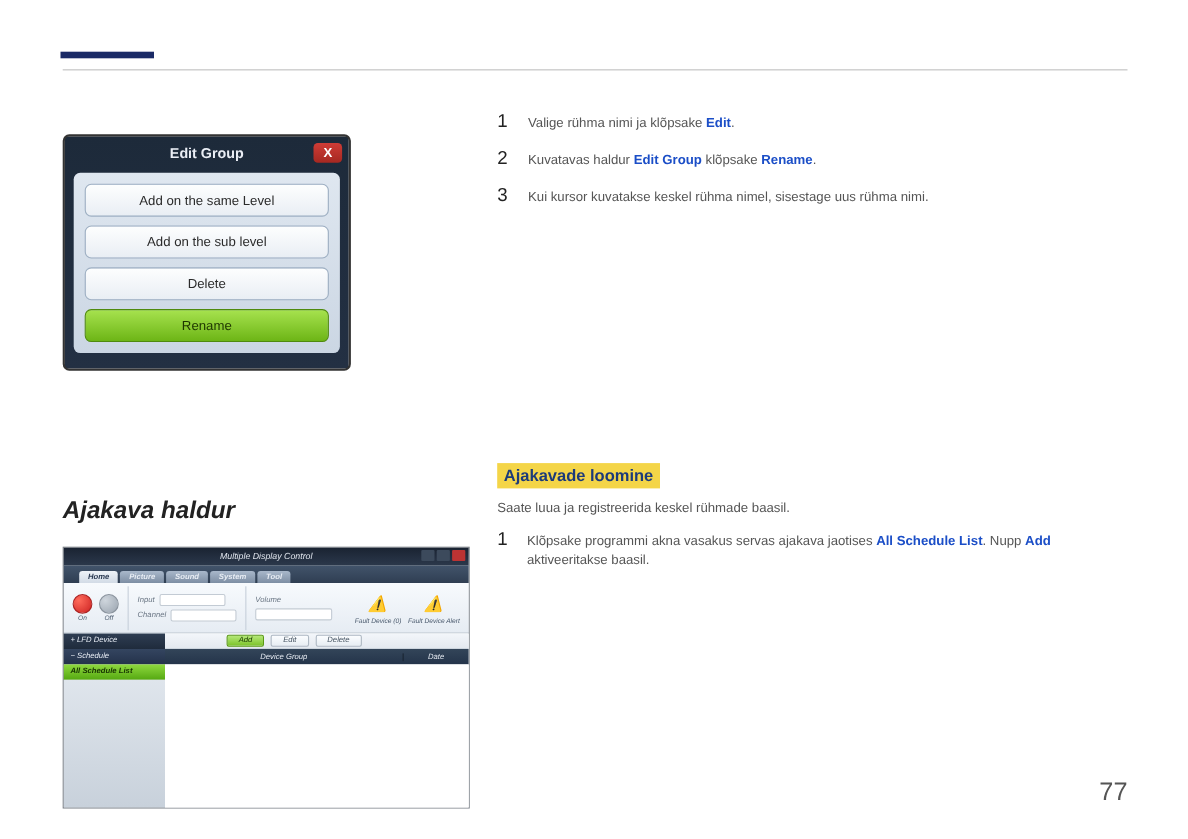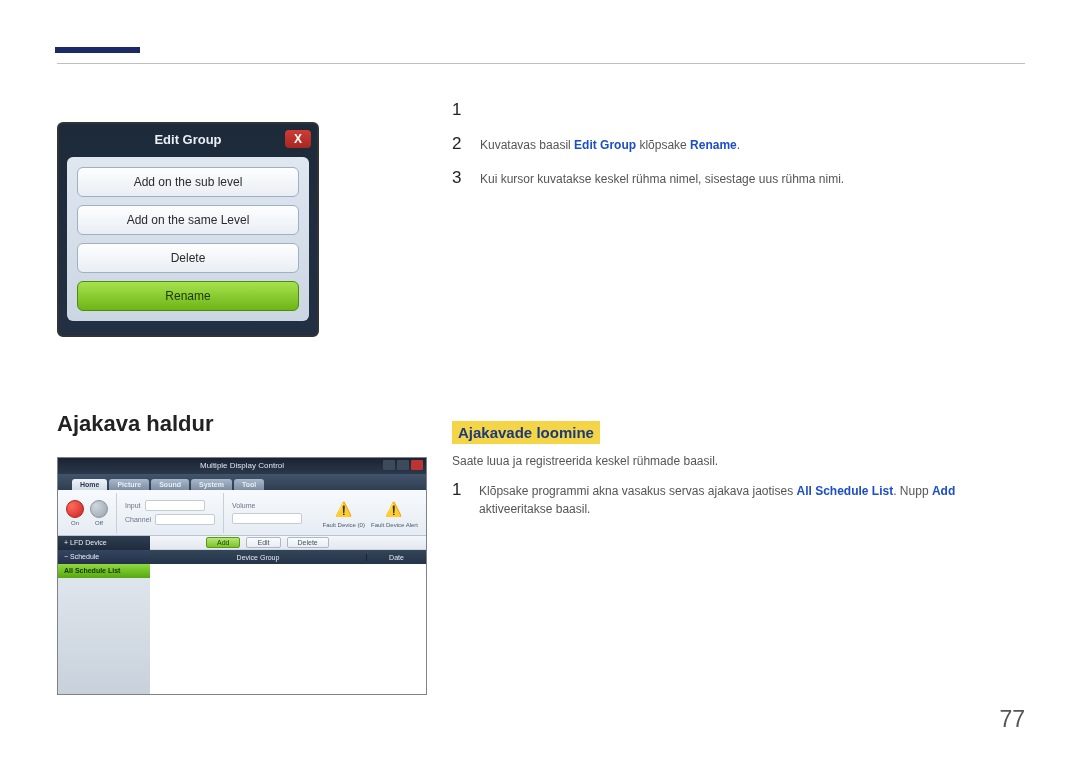--- a/index.html
+++ b/index.html
@@ -259,29 +259,29 @@
   <div class="header-rule"></div>
 
   <div class="left-col">
 
     <div class="edit-group">
       <div class="eg-title">
         <span>Edit Group</span>
         <div class="eg-close">X</div>
       </div>
       <div class="eg-body">
+        <div class="eg-btn">Add on the same Level</div>
         <div class="eg-btn">Add on the sub level</div>
-        <div class="eg-btn">Add on the same Level</div>
         <div class="eg-btn">Delete</div>
         <div class="eg-btn rename">Rename</div>
       </div>
     </div>
 
     
-    <div style="margin-top:74px;">
+    <div style="margin-top:114px;font-style:italic;">
       <h2 class="section">Ajakava haldur</h2>
 
       <div class="mdc-window">
         <div class="mdc-titlebar">
           <span>Multiple Display Control</span>
           <div class="tb-ctrls">
             <span></span>
             <span></span>
             <span class="close"></span>
           </div>
@@ -352,24 +352,25 @@
           </div>
         </div>
       </div>
     </div>
   </div>
 
   <div class="right-col">
     <div class="steps">
       <div class="step">
         <div class="num">1</div>
+        <div class="txt"><span>Valige rühma nimi ja klõpsake </span><span class="kw">Edit</span><span>.</span></div>
       </div>
       <div class="step">
         <div class="num">2</div>
-        <div class="txt"><span>Kuvatavas baasil </span><span class="kw">Edit Group</span><span> klõpsake </span><span class="kw">Rename</span><span>.</span></div>
+        <div class="txt"><span>Kuvatavas haldur </span><span class="kw">Edit Group</span><span> klõpsake </span><span class="kw">Rename</span><span>.</span></div>
       </div>
       <div class="step">
         <div class="num">3</div>
         <div class="txt">Kui kursor kuvatakse keskel rühma nimel, sisestage uus rühma nimi.</div>
       </div>
     </div>
   </div>
 
   <div class="right-lower">
     <span class="hl">Ajakavade loomine</span>

